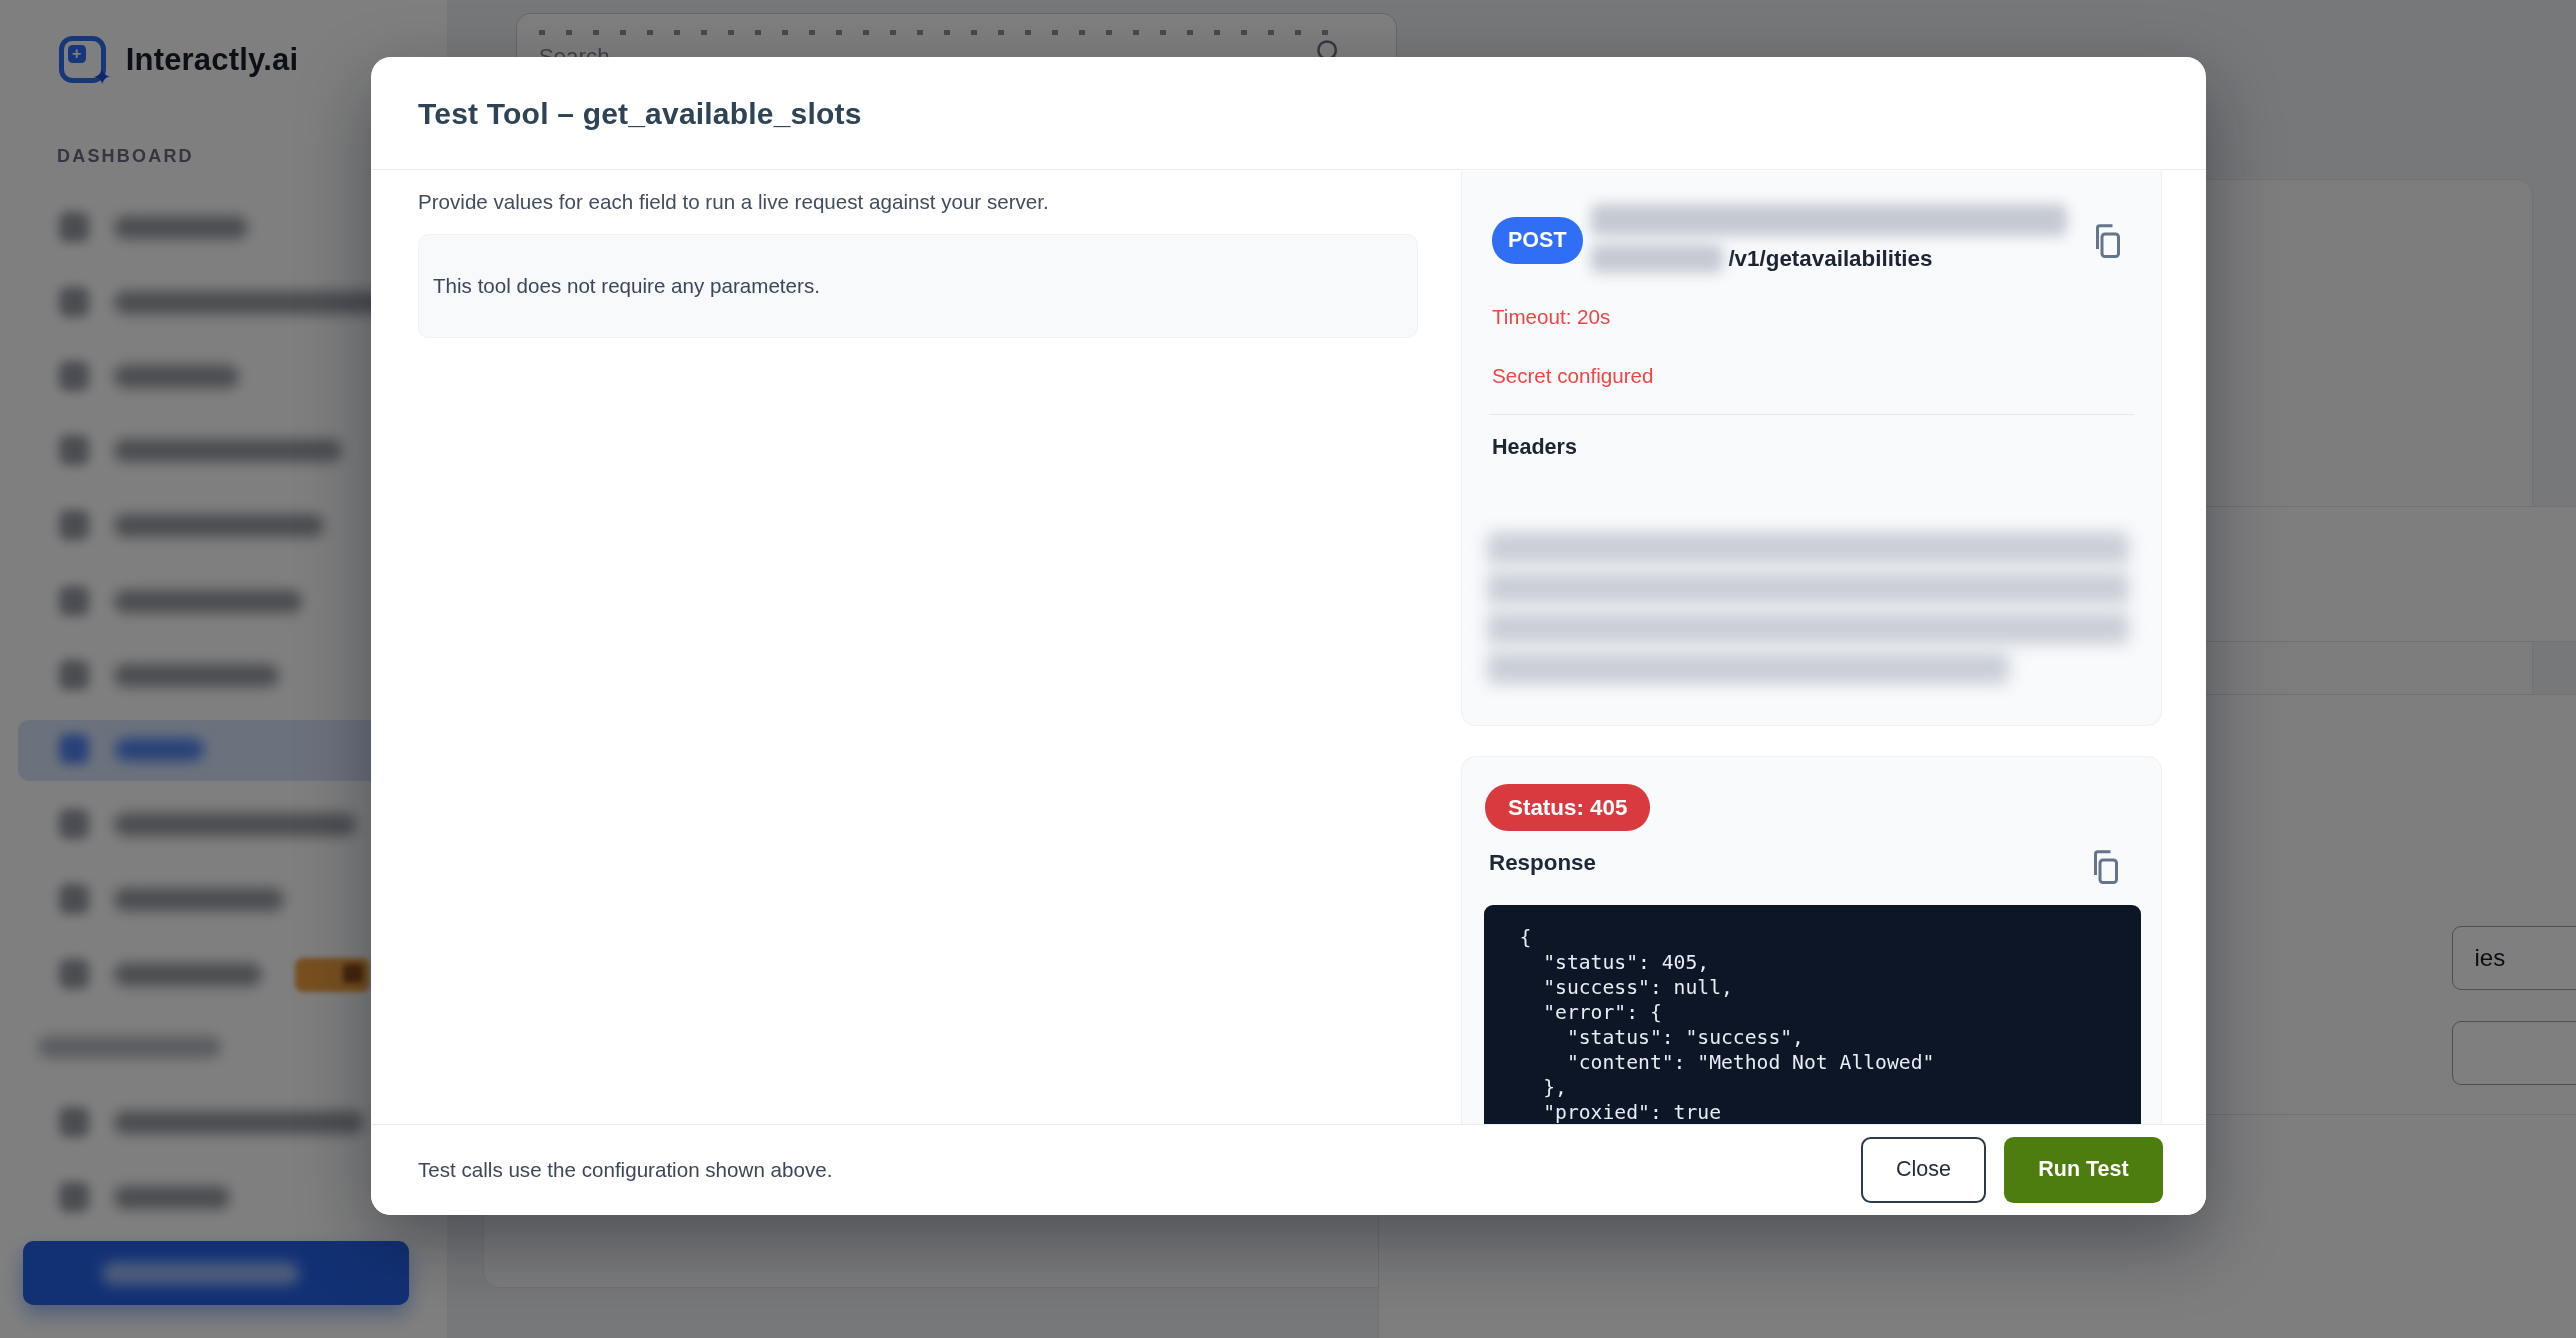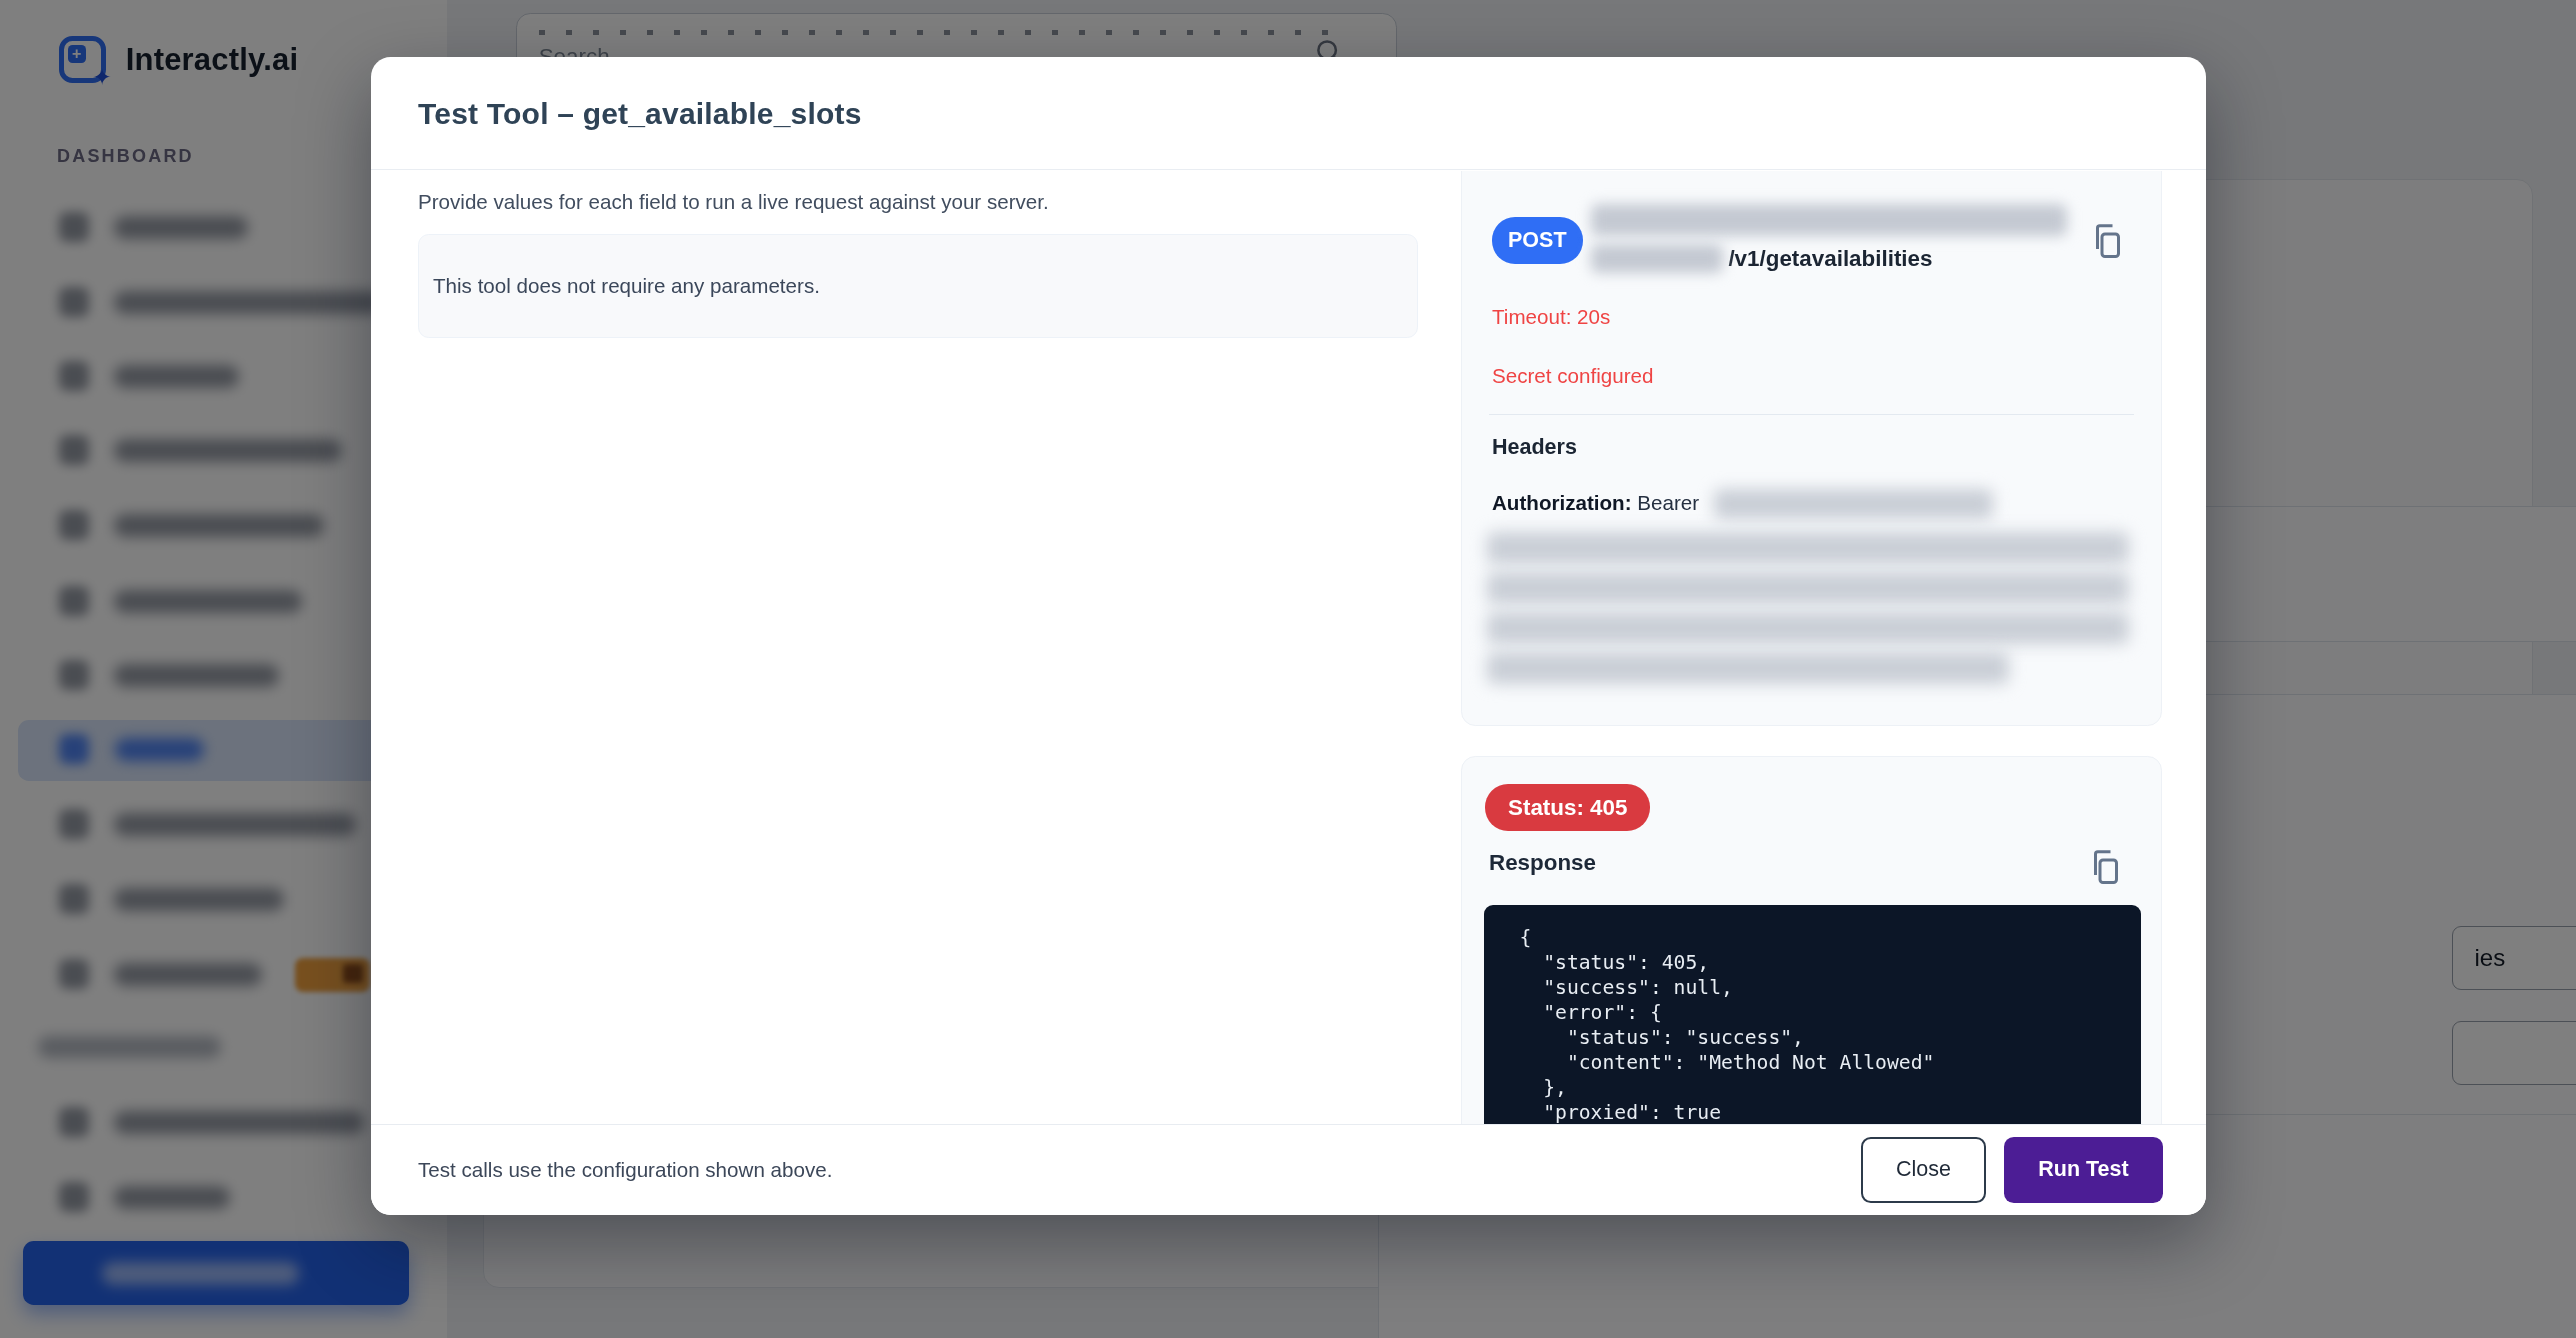--- a/index.html
+++ b/index.html
@@ -124,21 +124,21 @@
                   font-size:19.7px;line-height:25px;color:#e8edf3;white-space:pre;}
 
   .m-footer{position:absolute;left:0;right:0;bottom:0;height:91px;border-top:1.8px solid #e8ecf1;
             background:#fff;}
   .f-note{position:absolute;left:47px;top:0;height:89px;display:flex;align-items:center;
           font-size:20.6px;color:#3c4759;}
   .f-btns{position:absolute;right:43px;top:11.6px;display:flex;gap:18px;}
   .btn-close{width:125px;height:66px;border-radius:9.8px;background:#fff;border:2.7px solid #2c3a4a;
              font-size:21.5px;font-weight:400;color:#1f2937;
              font-family:"Liberation Sans",sans-serif;cursor:pointer;}
-  .btn-run{width:159px;height:66px;border-radius:9.8px;background:#4c1d95;border:none;color:#fff;
+  .btn-run{width:159px;height:66px;border-radius:9.8px;background:#4d7c0f;border:none;color:#fff;
            font-size:21.5px;font-weight:600;font-family:"Liberation Sans",sans-serif;cursor:pointer;}
 
   svg{display:block;}
 </style>
 </head>
 <body>
 
 <div class="stage">
 
   <div class="app">
@@ -278,25 +278,20 @@
         <button class="copy-btn copy-1">
           <svg width="36" height="39" viewBox="0 0 24 26" fill="none" stroke="#64748b" stroke-width="2">
             <rect x="8" y="8" width="11" height="15" rx="2"></rect>
             <path d="M5 18 V4 a1.5 1.5 0 0 1 1.5-1.5 H15"></path>
           </svg>
         </button>
         <div class="meta-line timeout-line">Timeout: 20s</div>
         <div class="meta-line secret-line">Secret configured</div>
         <div class="p-div"></div>
         <div class="headers-head">Headers</div>
-        <div class="auth-line">
-          <b>Authorization:</b>
-          <span>Bearer</span>
-          <span class="auth-blur"></span>
-        </div>
         <div class="tok tok1"></div>
         <div class="tok tok2"></div>
         <div class="tok tok3"></div>
         <div class="tok tok4"></div>
       </div>
 
       <div class="panel panel-2">
         <div class="status-pill">Status: 405</div>
         <div class="p-head resp-head">Response</div>
         <button class="copy-btn copy-2">

